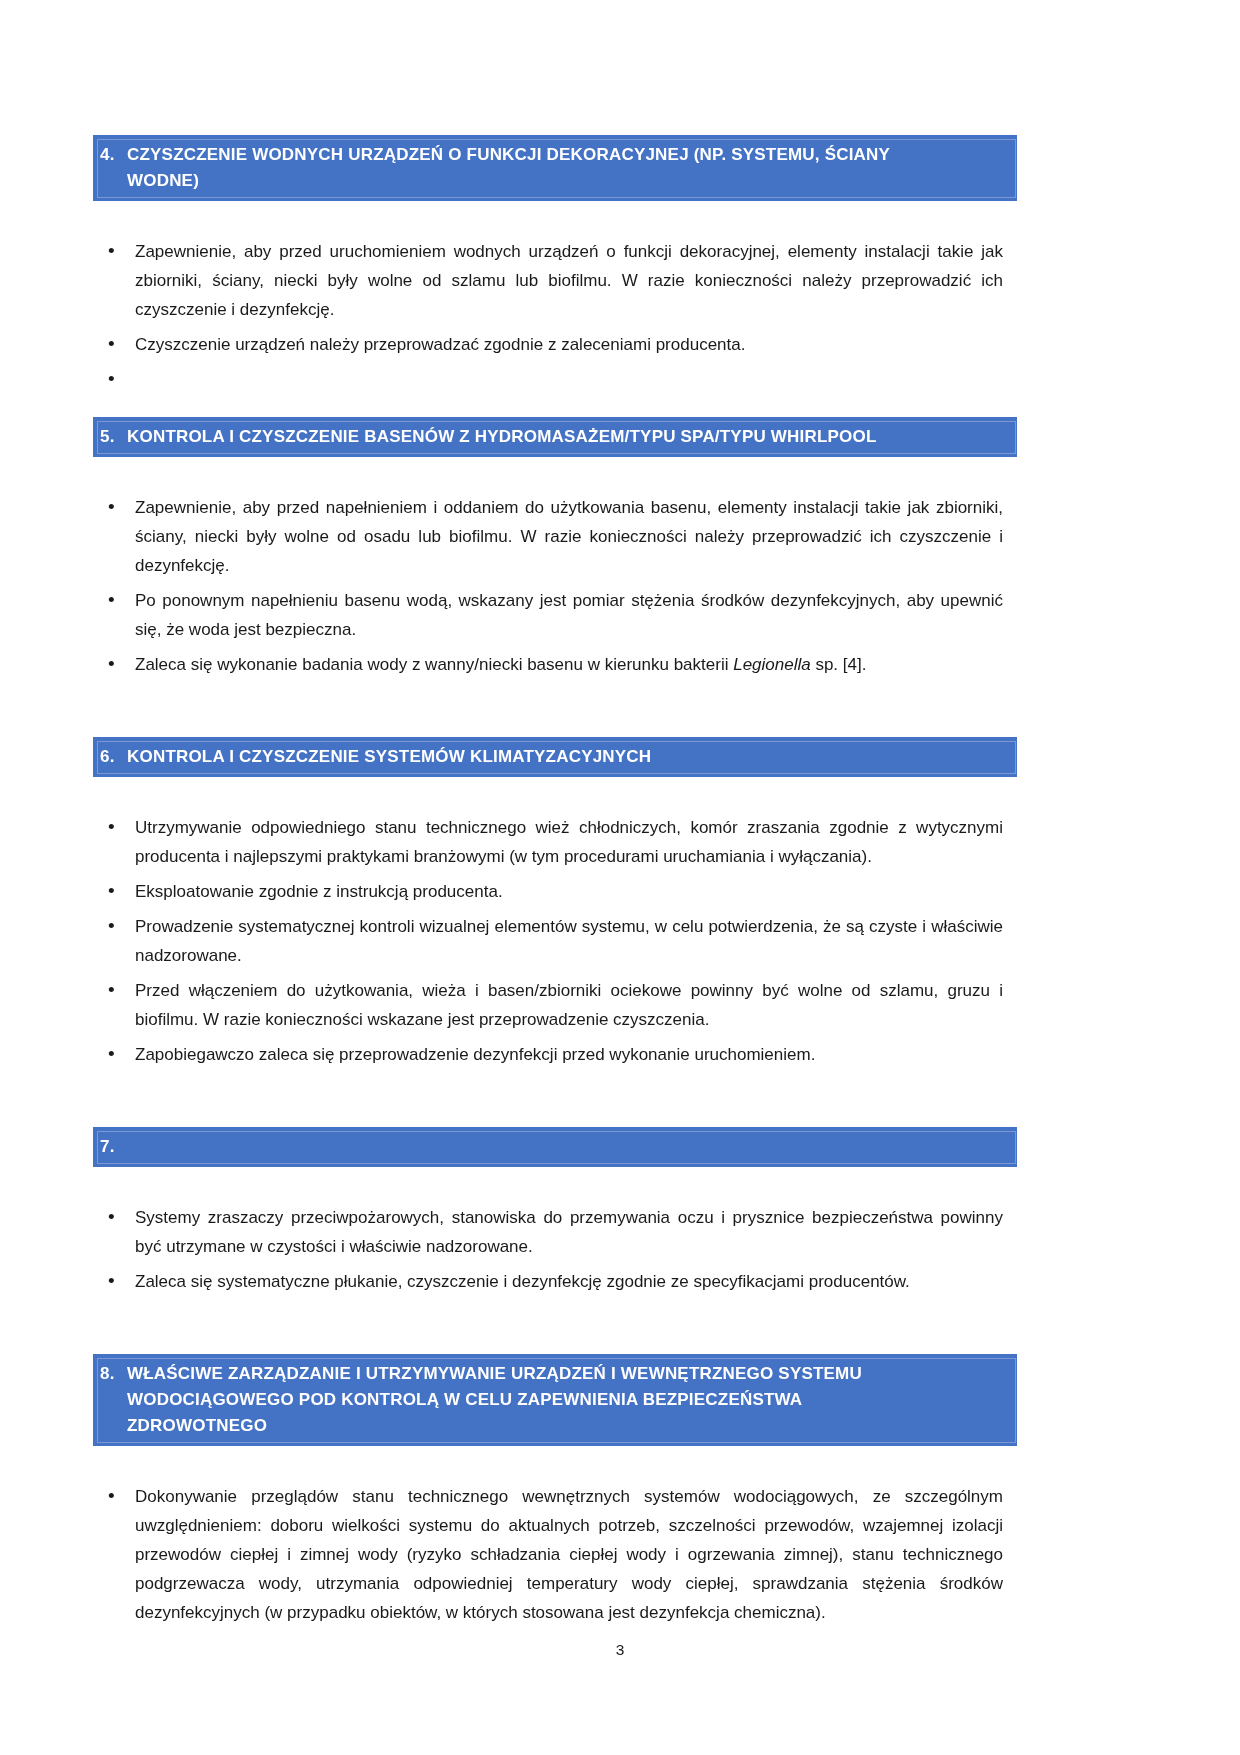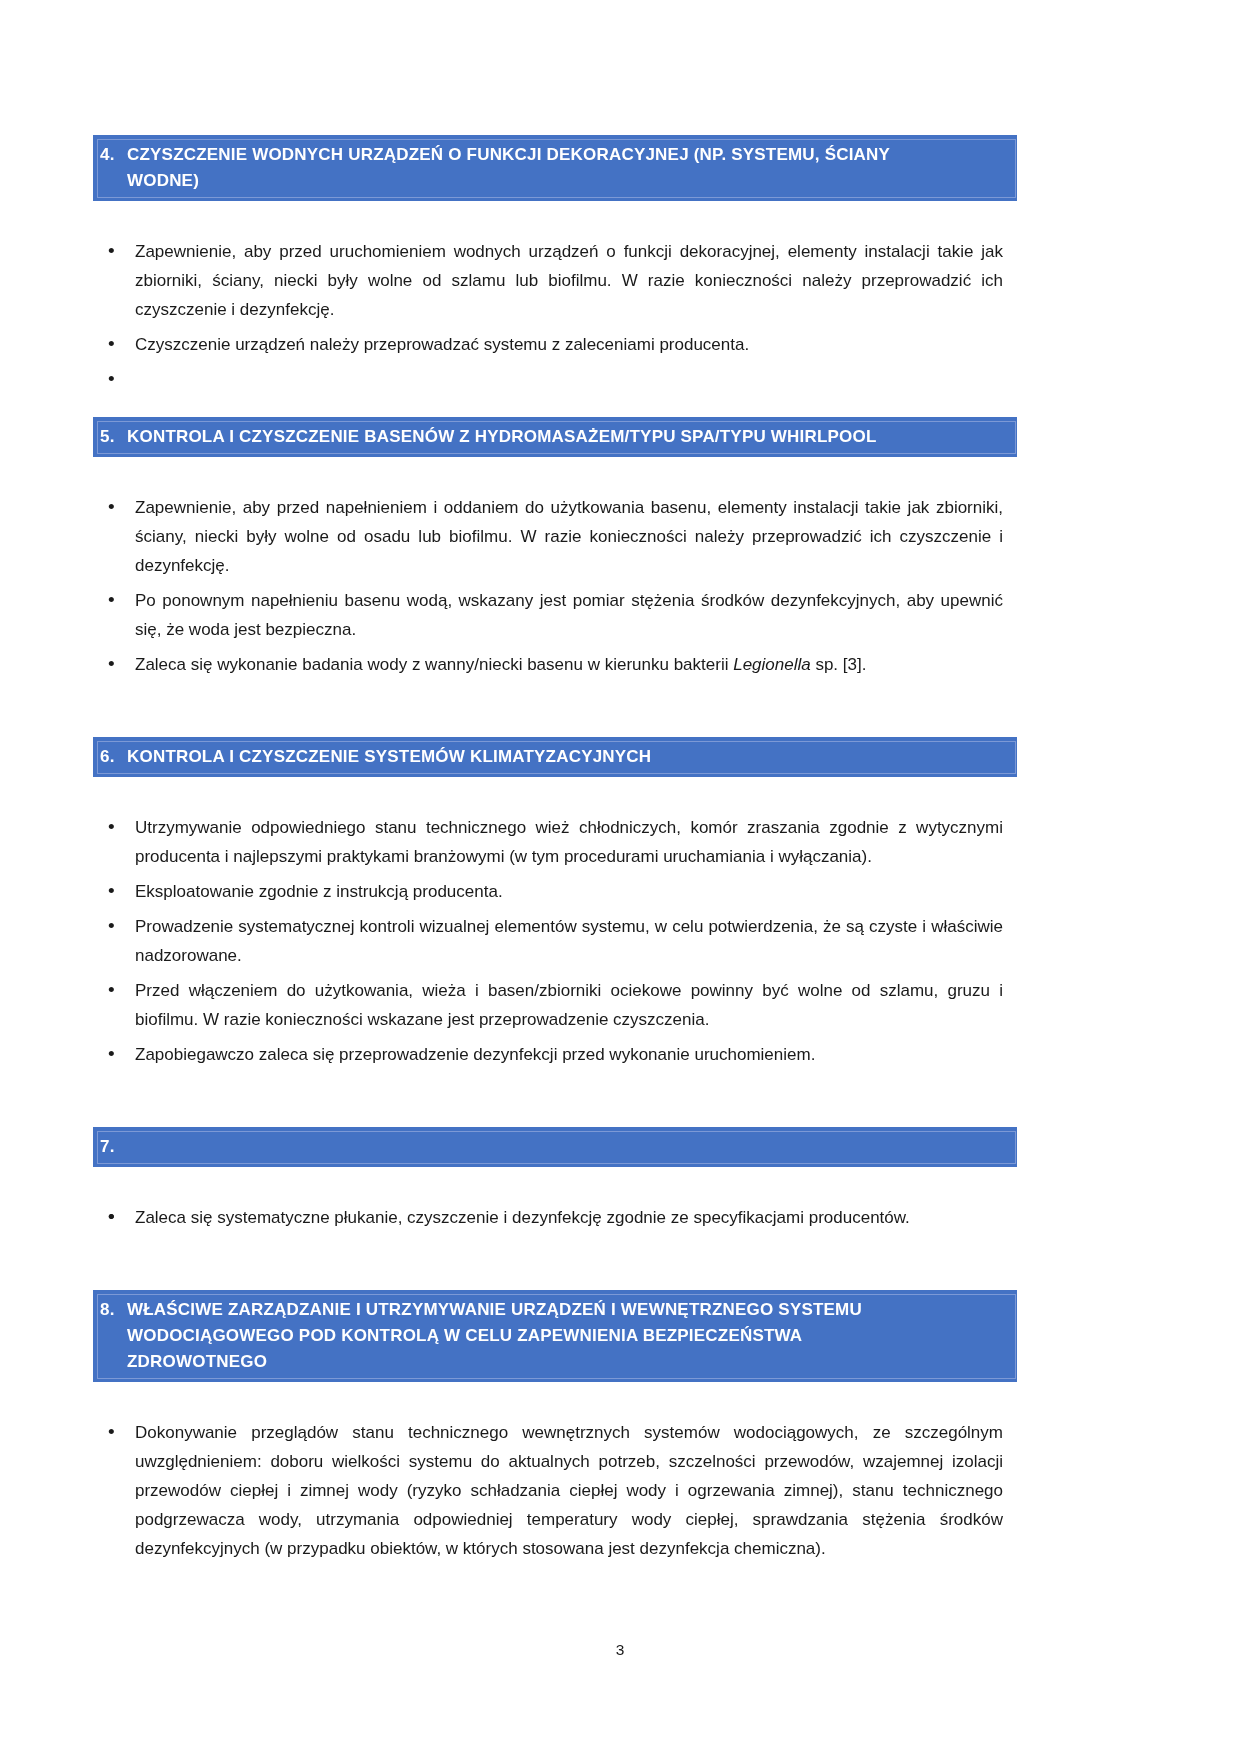--- a/index.html
+++ b/index.html
@@ -98,21 +98,21 @@
 WODNE)</span>
     </h2>
     <ul class="bullets">
   <li class="bullet">
     <span class="marker">•</span>
     <span class="bullet-text"><span>Zapewnienie, aby przed uruchomieniem wodnych urządzeń o funkcji dekoracyjnej, elementy instalacji takie jak zbiorniki, ściany, niecki były wolne od szlamu lub biofilmu. W razie konieczności należy przeprowadzić ich czyszczenie i dezynfekcję.</span></span>
   </li>
 
   <li class="bullet">
     <span class="marker">•</span>
-    <span class="bullet-text"><span>Czyszczenie urządzeń należy przeprowadzać systemu z zaleceniami producenta.</span></span>
+    <span class="bullet-text"><span>Czyszczenie urządzeń należy przeprowadzać zgodnie z zaleceniami producenta.</span></span>
   </li>
 
   <li class="bullet">
     <span class="marker">•</span>
   </li>
 </ul>
   </section>
 
   <section class="doc-section">
     <h2 class="section-header">
@@ -125,21 +125,21 @@
     <span class="bullet-text"><span>Zapewnienie, aby przed napełnieniem i oddaniem do użytkowania basenu, elementy instalacji takie jak zbiorniki, ściany, niecki były wolne od osadu lub biofilmu. W razie konieczności należy przeprowadzić ich czyszczenie i dezynfekcję.</span></span>
   </li>
 
   <li class="bullet">
     <span class="marker">•</span>
     <span class="bullet-text"><span>Po ponownym napełnieniu basenu wodą, wskazany jest pomiar stężenia środków dezynfekcyjnych, aby upewnić się, że woda jest bezpieczna.</span></span>
   </li>
 
   <li class="bullet">
     <span class="marker">•</span>
-    <span class="bullet-text"><span>Zaleca się wykonanie badania wody z wanny/niecki basenu w kierunku bakterii </span><em>Legionella</em><span> sp. [3].</span></span>
+    <span class="bullet-text"><span>Zaleca się wykonanie badania wody z wanny/niecki basenu w kierunku bakterii </span><em>Legionella</em><span> sp. [4].</span></span>
   </li>
 </ul>
   </section>
 
   <section class="doc-section">
     <h2 class="section-header">
       <span class="num">6.</span>
       <span class="title">KONTROLA I CZYSZCZENIE SYSTEMÓW KLIMATYZACYJNYCH</span>
     </h2>
     <ul class="bullets">
@@ -170,20 +170,21 @@
 </ul>
   </section>
 
   <section class="doc-section">
     <h2 class="section-header">
       <span class="num">7.</span>
     </h2>
     <ul class="bullets">
   <li class="bullet">
     <span class="marker">•</span>
+    <span class="bullet-text"><span>Systemy zraszaczy przeciwpożarowych, stanowiska do przemywania oczu i prysznice bezpieczeństwa powinny być utrzymane w czystości i właściwie nadzorowane.</span></span>
   </li>
 
   <li class="bullet">
     <span class="marker">•</span>
     <span class="bullet-text"><span>Zaleca się systematyczne płukanie, czyszczenie i dezynfekcję zgodnie ze specyfikacjami producentów.</span></span>
   </li>
 </ul>
   </section>
 
   <section class="doc-section">

